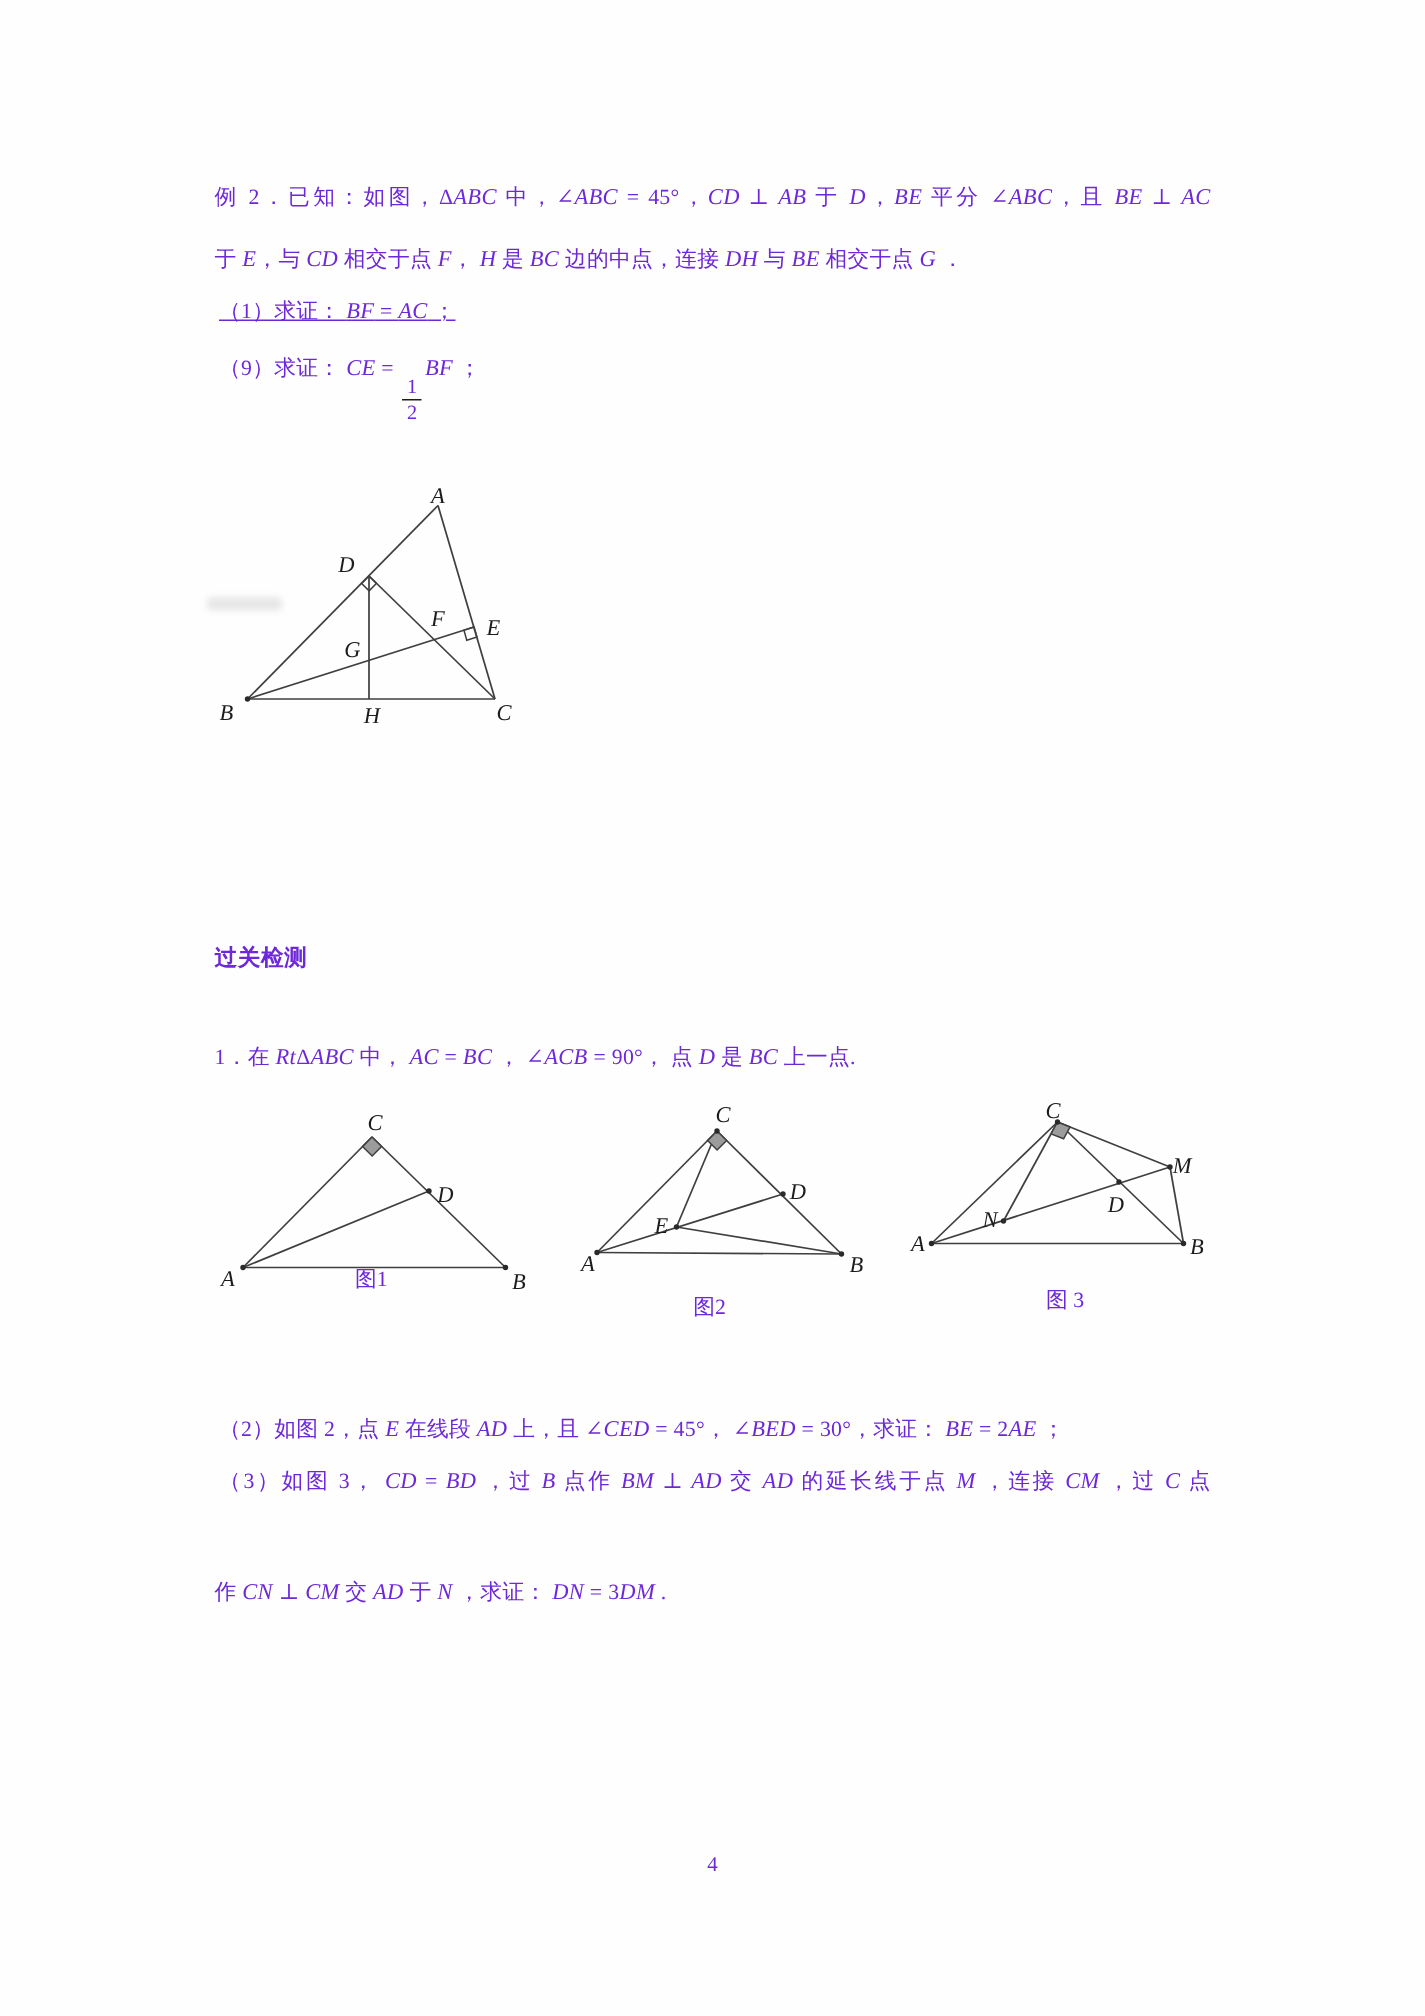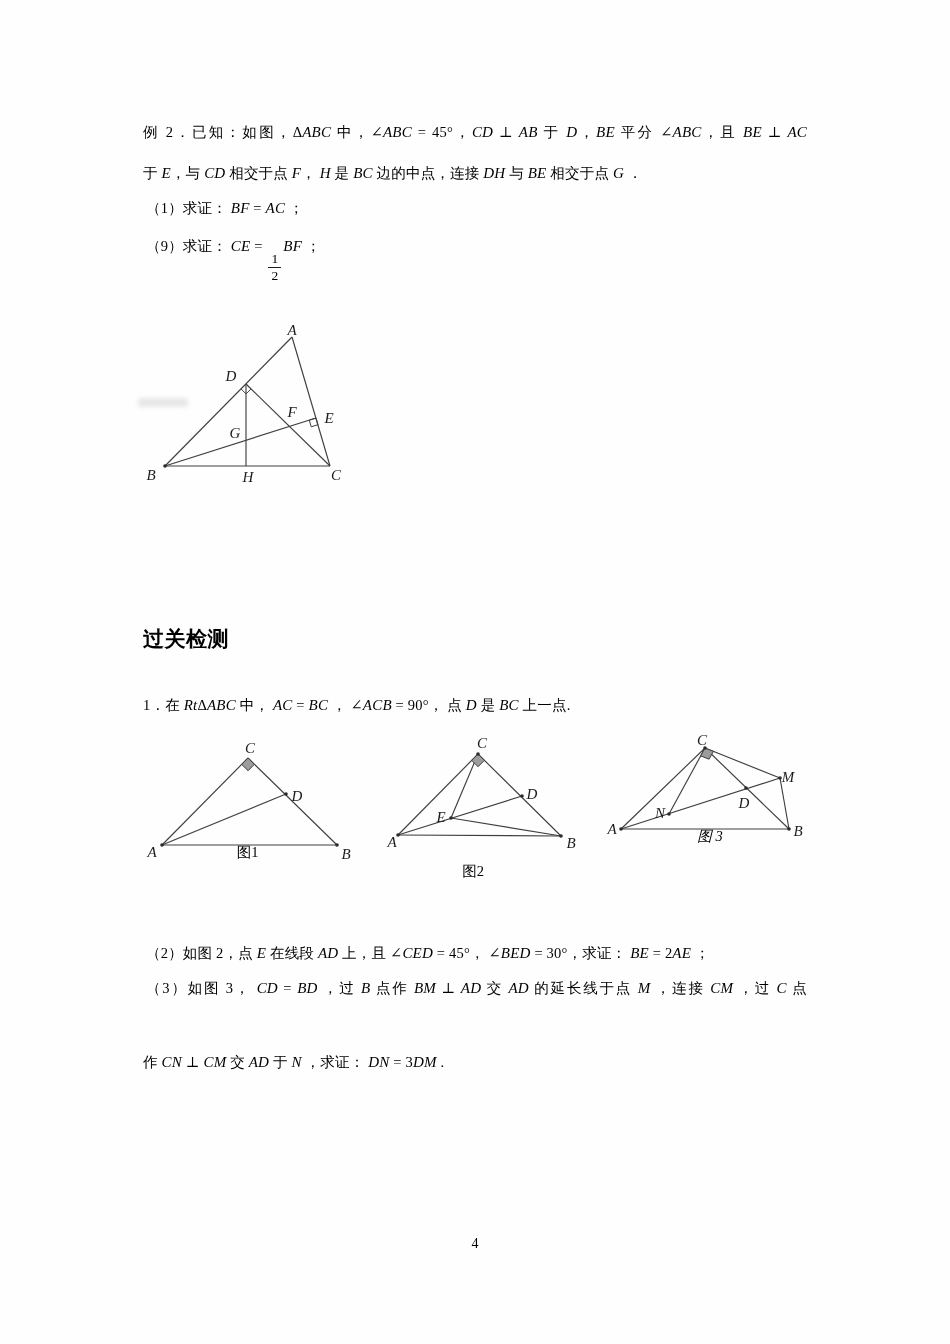--- a/index.html
+++ b/index.html
@@ -1,42 +1,42 @@
 <!DOCTYPE html>
 <html><head>
 <meta charset="utf-8">
 <style>
   html,body{margin:0;padding:0;background:#ffffff;}
   .page{position:relative;width:950px;height:1344px;background:#fefefe;
-        font-family:"Liberation Serif","DejaVu Serif",serif;color:#000000;overflow:hidden;}
+        font-family:"Liberation Serif","DejaVu Serif",serif;color:#6d28d9;overflow:hidden;}
   .tl{position:absolute;font-size:14.5px;line-height:21px;letter-spacing:0.2px;white-space:pre-wrap;}
   .tl .m{font-style:italic;font-size:15px;font-family:"Liberation Serif","DejaVu Serif",serif;}
   .tl .r{font-style:normal;}
   .just{text-align:justify;text-align-last:justify;}
-  .heading{font-weight:700;font-size:21px;letter-spacing:0.5px;}
+  .heading{font-weight:700;font-size:15px;letter-spacing:0.5px;}
   .frac{display:inline-flex;flex-direction:column;align-items:center;vertical-align:-0.85em;
         margin:0 2px;line-height:1.05;}
   .fn{padding:0 3px 1px;border-bottom:1.2px solid #1c1c1c;font-size:13.5px;}
   .fd{padding-top:1px;font-size:13.5px;}
   .fig{position:absolute;}
   .fig svg{display:block;}
   .fig-label{font-family:"Liberation Serif","DejaVu Serif",serif;font-style:italic;
              font-size:15px;fill:#1c1c1c;text-anchor:middle;}
   .caption{position:absolute;font-size:14.5px;text-align:center;}
   .artifact{position:absolute;background:rgba(125,125,125,0.18);filter:blur(2px);border-radius:3px;}
   .pagenum{position:absolute;left:0;width:950px;text-align:center;font-size:14px;}
 </style>
 </head>
 <body>
 
 <div class="page">
 
   <div class="tl just" style="left:143px;top:122px;width:664px;"><span class="r">例 2．已知：如图，Δ</span><span class="m">ABC</span><span class="r"> 中，∠</span><span class="m">ABC</span><span class="r"> = 45°，</span><span class="m">CD</span><span class="r"> ⊥ </span><span class="m">AB</span><span class="r"> 于 </span><span class="m">D</span><span class="r">，</span><span class="m">BE</span><span class="r"> 平分 ∠</span><span class="m">ABC</span><span class="r">，且 </span><span class="m">BE</span><span class="r"> ⊥ </span><span class="m">AC</span></div>
   <div class="tl" style="left:143px;top:163px;width:680px;"><span class="r">于 </span><span class="m">E</span><span class="r">，与 </span><span class="m">CD</span><span class="r"> 相交于点 </span><span class="m">F</span><span class="r">， </span><span class="m">H</span><span class="r"> 是 </span><span class="m">BC</span><span class="r"> 边的中点，连接 </span><span class="m">DH</span><span class="r"> 与 </span><span class="m">BE</span><span class="r"> 相交于点 </span><span class="m">G</span><span class="r"> ．</span></div>
-  <div class="tl" style="left:146px;top:198px;"><span class="r">（1）求证： </span><span class="m">BF</span><span class="r"> = </span><span class="m">AC</span><span class="r"> ；</span></div>
+  <div class="tl" style="left:146px;top:198px;text-decoration:underline;"><span class="r">（1）求证： </span><span class="m">BF</span><span class="r"> = </span><span class="m">AC</span><span class="r"> ；</span></div>
   <div class="tl" style="left:146px;top:236px;"><span class="r">（9）求证： </span><span class="m">CE</span><span class="r"> = </span><span class="frac"><span class="fn">1</span><span class="fd">2</span></span><span class="m">BF</span><span class="r"> ；</span></div>
 
   <div class="fig" style="left:146px;top:318px;">
       <svg width="200" height="172" viewBox="0 0 200 172">
         <line x1="146" y1="19" x2="19" y2="148" stroke="#3f3f3f" stroke-width="1.15"></line>
         <line x1="146" y1="19" x2="184" y2="148" stroke="#3f3f3f" stroke-width="1.15"></line>
         <line x1="19" y1="148" x2="184" y2="148" stroke="#3f3f3f" stroke-width="1.15"></line>
         <line x1="184" y1="148" x2="100" y2="66" stroke="#3f3f3f" stroke-width="1.15"></line>
         <line x1="19" y1="148" x2="170" y2="100" stroke="#3f3f3f" stroke-width="1.15"></line>
         <line x1="100" y1="66" x2="100" y2="148" stroke="#3f3f3f" stroke-width="1.15"></line>
@@ -116,20 +116,20 @@
         <text x="193" y="110" class="fig-label">B</text>
         <text x="97" y="19" class="fig-label">C</text>
         <text x="183" y="56" class="fig-label">M</text>
         <text x="139" y="82" class="fig-label">D</text>
         <text x="55" y="92" class="fig-label">N</text>
       </svg>
     </div>
 
   <div class="caption" style="left:140px;top:843px;width:215px;">图1</div>
   <div class="caption" style="left:378px;top:862px;width:190px;">图2</div>
-  <div class="caption" style="left:605px;top:827px;width:210px;font-style:italic;">图 3</div>
+  <div class="caption" style="left:605px;top:857px;width:210px;">图 3</div>
 
   <div class="tl" style="left:146px;top:943px;"><span class="r">（2）如图 2，点 </span><span class="m">E</span><span class="r"> 在线段 </span><span class="m">AD</span><span class="r"> 上，且 ∠</span><span class="m">CED</span><span class="r"> = 45°， ∠</span><span class="m">BED</span><span class="r"> = 30°，求证： </span><span class="m">BE</span><span class="r"> = 2</span><span class="m">AE</span><span class="r"> ；</span></div>
   <div class="tl just" style="left:146px;top:978px;width:661px;"><span class="r">（3）如图 3， </span><span class="m">CD</span><span class="r"> = </span><span class="m">BD</span><span class="r"> ，过 </span><span class="m">B</span><span class="r"> 点作 </span><span class="m">BM</span><span class="r"> ⊥ </span><span class="m">AD</span><span class="r"> 交 </span><span class="m">AD</span><span class="r"> 的延长线于点 </span><span class="m">M</span><span class="r"> ，连接 </span><span class="m">CM</span><span class="r"> ，过 </span><span class="m">C</span><span class="r"> 点</span></div>
   <div class="tl" style="left:143px;top:1052px;"><span class="r">作 </span><span class="m">CN</span><span class="r"> ⊥ </span><span class="m">CM</span><span class="r"> 交 </span><span class="m">AD</span><span class="r"> 于 </span><span class="m">N</span><span class="r"> ，求证： </span><span class="m">DN</span><span class="r"> = 3</span><span class="m">DM</span><span class="r"> .</span></div>
 
   <div class="pagenum" style="top:1236px;">4</div>
 </div>
 
 </body></html>

